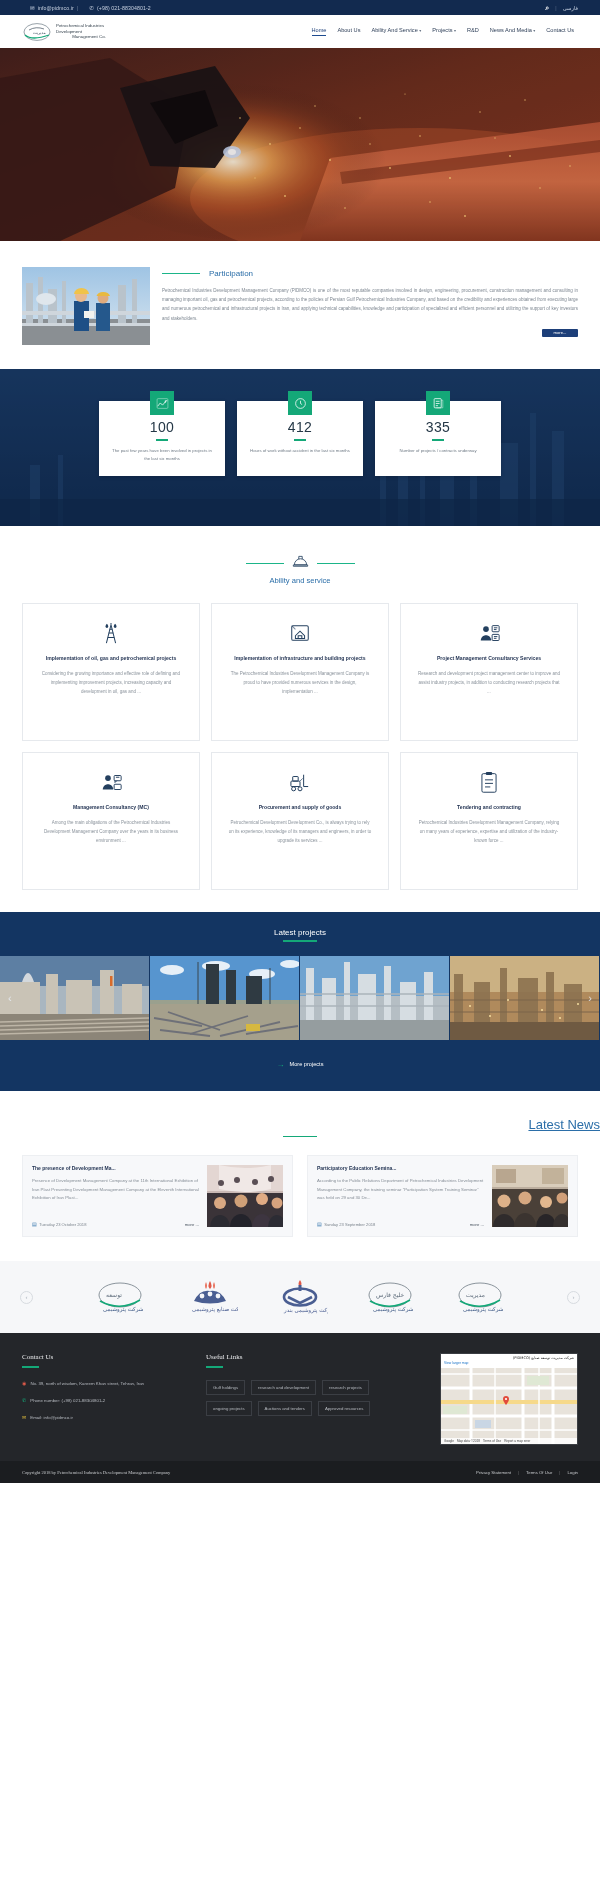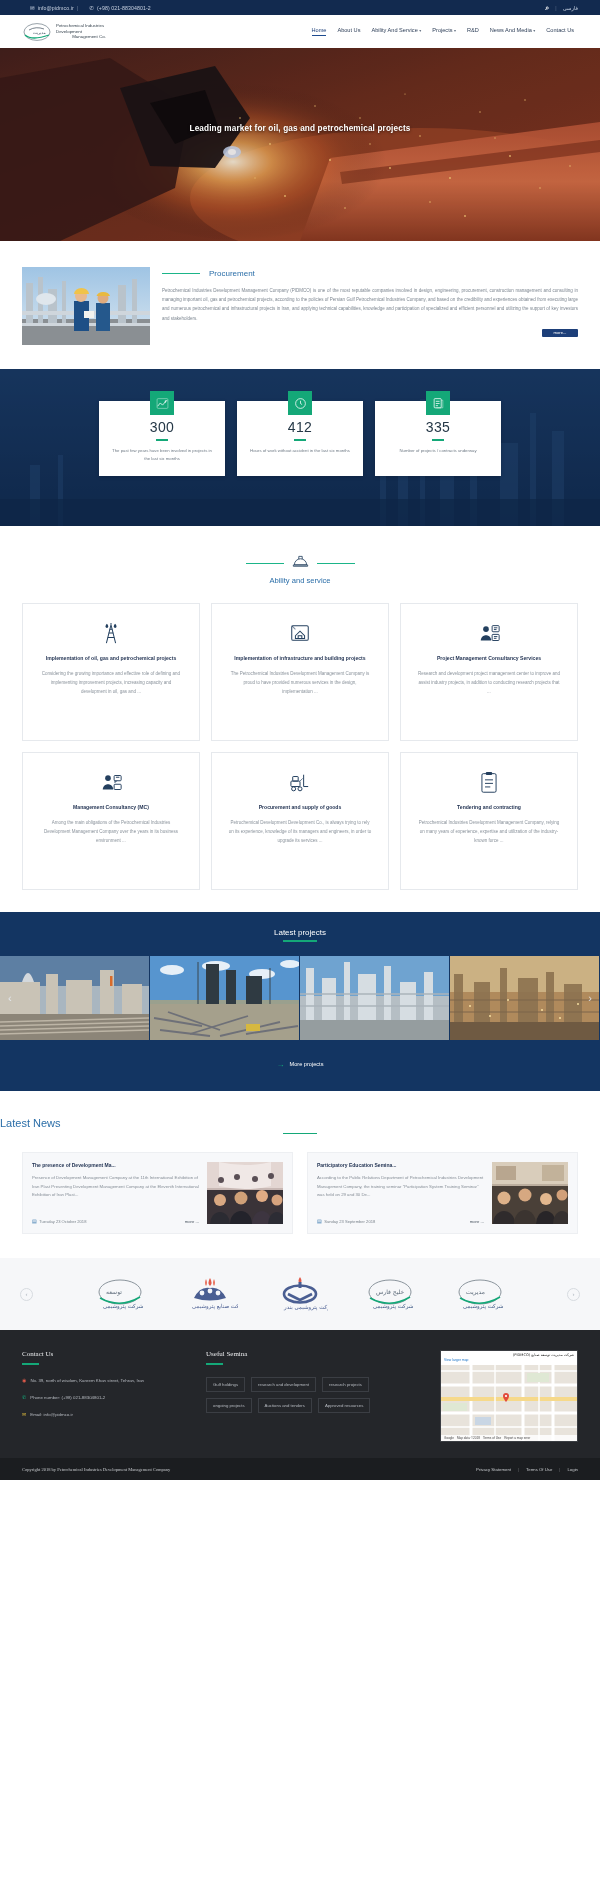--- a/index.html
+++ b/index.html
@@ -104,21 +104,21 @@
   }
   .arrow.l{left:8px;} .arrow.r{right:8px;}
   .proj-more{
     display:flex;align-items:center;justify-content:center;gap:5px;
     padding:20px 0 22px;color:#fff;font-size:5.6px;cursor:pointer;
   }
   .proj-more .ar{color:#14a878;font-size:8px;}
 
   
   .news{background:#fff;padding:26px 0 24px;}
-  .news-title{text-align:left;font-size:11px;color:#2b6ea8;margin-bottom:4px;}
+  .news-title{text-align:right;font-size:13px;color:#2b6ea8;margin-bottom:4px;text-decoration:underline;}
   .news-rule{width:34px;height:1.6px;background:#14a878;margin:0 auto 18px;}
   .news-row{width:556px;margin:0 auto;display:flex;gap:14px;}
   .news-card{
     flex:1;background:#f7f8fa;border:1px solid #edeff2;display:flex;gap:8px;padding:9px 9px;
   }
   .nc-body{flex:1;display:flex;flex-direction:column;}
   .nc-title{font-size:5px;color:#1f3050;font-weight:bold;margin-bottom:6px;}
   .nc-txt{font-size:4.3px;line-height:2;color:#858d96;flex:1;}
   .nc-foot{display:flex;align-items:center;margin-top:7px;}
   .nc-date{font-size:4.1px;color:#7b848d;display:flex;align-items:center;gap:2.5px;}
@@ -271,21 +271,20 @@
             <circle cx="570" cy="118" r="0.8"></circle>
           <circle cx="240" cy="70" r="0.8"></circle>
             <circle cx="370" cy="96" r="0.7"></circle>
           <circle cx="430" cy="154" r="0.8"></circle>
             <circle cx="495" cy="90" r="0.7"></circle>
         </g>
         <rect width="600" height="193" fill="#200c0a" opacity="0.12"></rect>
       </svg>
     </div>
     <div class="hero-txt">
-      <div>Leading market for oil, gas and petrochemical projects</div>
     </div>
   </div>
 
   <div class="intro">
     <div class="intro-card">
       <div class="intro-img">
         <svg width="128" height="78" viewBox="0 0 128 78" preserveAspectRatio="none">
           <defs>
             <linearGradient id="sky2" x1="0" y1="0" x2="0" y2="1">
               <stop offset="0%" stop-color="#9fc4e4"></stop>
@@ -316,21 +315,21 @@
             <rect x="74" y="36" width="14" height="28" fill="#25588c"></rect>
             <circle cx="81" cy="31" r="5.5" fill="#e0ab7d"></circle>
             <path d="M74.5 29 a7 5.5 0 0 1 13.5 0 z" fill="#e8b93f"></path>
           </g>
           <rect x="62" y="44" width="10" height="7" fill="#f2f2ee"></rect>
         </svg>
       </div>
       <div class="intro-body">
         <div class="intro-head">
           <span class="green-rule"></span>
-          <span class="intro-title">Procurement</span>
+          <span class="intro-title">Participation</span>
         </div>
         <p class="intro-p">Petrochemical Industries Development Management Company (PIDMCO) is one of the most reputable companies involved in design, engineering, procurement, construction management and consulting in managing important oil, gas and petrochemical projects, according to the policies of Persian Gulf Petrochemical Industries Company, and based on the credibility and experiences obtained from executing large and numerous petrochemical and infrastructural projects in Iran, and applying technical capabilities, knowledge and participation of specialized and efficient personnel and utilizing the support of key investors and stakeholders.</p>
         <div class="intro-foot">
           <div class="more-btn">more...</div>
         </div>
       </div>
     </div>
   </div>
 
   <div class="stats">
@@ -361,21 +360,21 @@
     </div>
     <div class="stats-row">
       <div class="stat">
         <div class="stat-icon">
           <svg width="13" height="13" viewBox="0 0 24 24" fill="none" stroke="#ffffff" stroke-width="1.4">
               <path d="M3 17l5-6 4 4 7-8"></path>
               <path d="M21 7h-4v4"></path>
               <rect x="2" y="3" width="20" height="18" rx="2" opacity=".5"></rect>
             </svg>
         </div>
-        <div class="stat-num">300</div>
+        <div class="stat-num">100</div>
         <div class="stat-bar"></div>
         <div class="stat-txt">The past few years have been involved in projects in the last six months</div>
       </div>
       <div class="stat">
         <div class="stat-icon">
           <svg width="13" height="13" viewBox="0 0 24 24" fill="none" stroke="#ffffff" stroke-width="1.4">
               <circle cx="12" cy="12" r="9"></circle>
               <path d="M12 7v5l3 2"></path>
             </svg>
         </div>
@@ -773,21 +772,21 @@
         <span class="f-ico" style="color:#14a878">✆</span>
         <span>Phone number: (+98) 021-88304801-2</span>
       </div>
       <div class="f-line">
         <span class="f-ico" style="color:#d9b73c">✉</span>
         <span>Email: info@pidmco.ir</span>
       </div>
     </div>
 
     <div class="f-col links">
-      <div class="f-h">Useful Semina</div>
+      <div class="f-h">Useful Links</div>
       <div class="f-rule"></div>
       <div class="chips">
         <span class="chip">Gulf holdings</span>
         <span class="chip">research and development</span>
         <span class="chip">research projects</span>
         <span class="chip">ongoing projects</span>
         <span class="chip">Auctions and tenders</span>
         <span class="chip">Approved resources</span>
       </div>
     </div>

